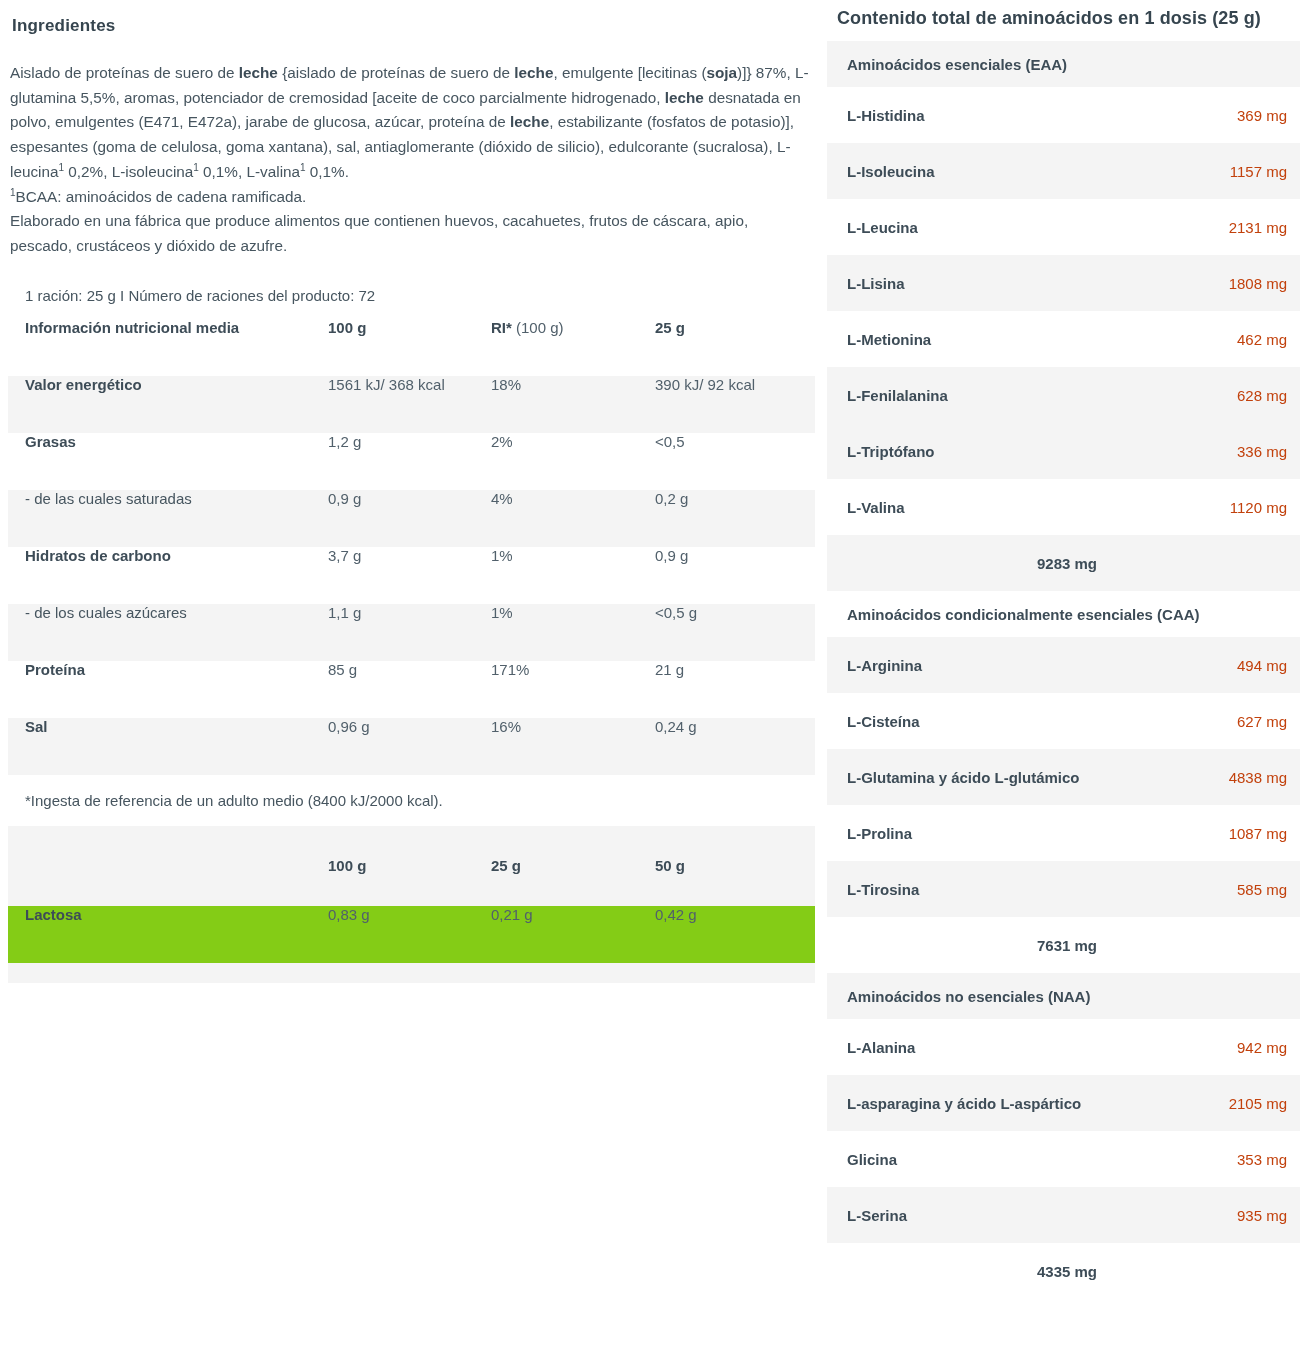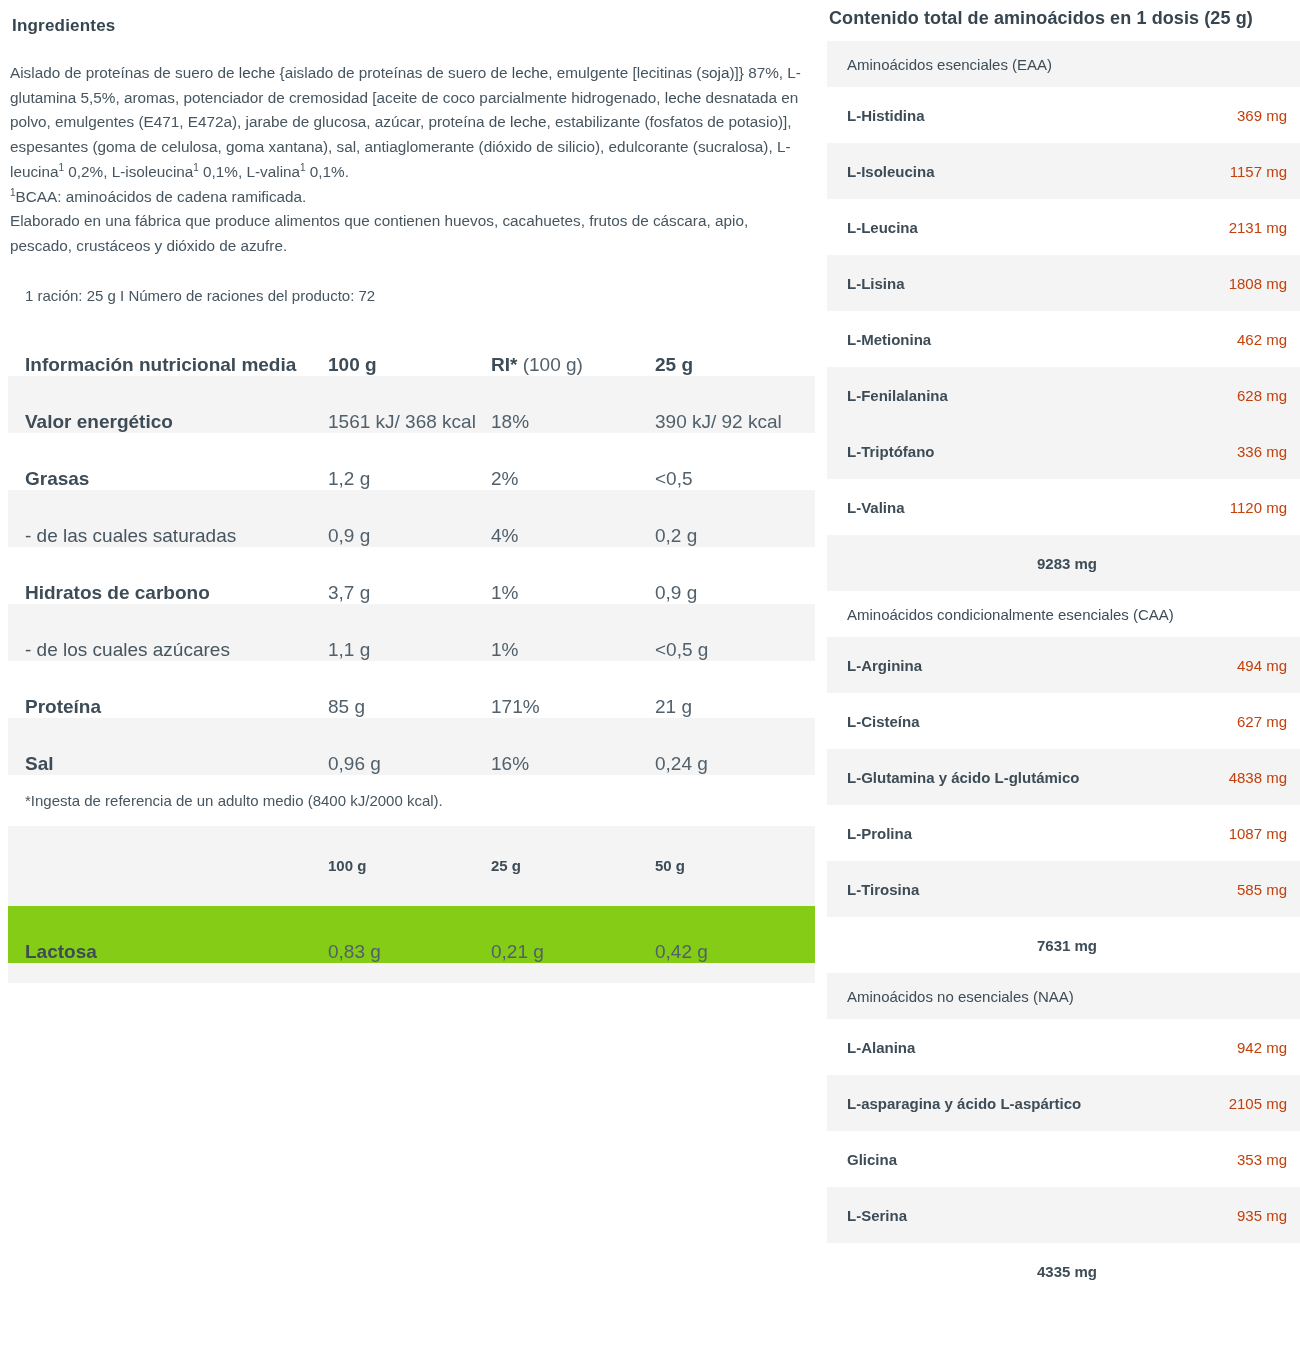--- a/index.html
+++ b/index.html
@@ -12,28 +12,28 @@
   .col-left{width:815px;flex:0 0 815px;}
   .col-right{width:473px;flex:0 0 473px;margin-left:12px;}
 
   
   .ing-heading{
     font-size:17px;font-weight:700;color:#36454f;
     margin:16px 0 25px 12px;letter-spacing:.2px;
   }
   .ing-text{margin:0 0 0 10px;width:800px;font-size:15.3px;line-height:24.7px;color:#46555f;}
   .ing-text p{margin:0;}
-  .ing-text b{font-weight:400;color:#3d4c57;}
+  .ing-text b{font-weight:700;color:#3d4c57;}
   sup{font-size:10px;line-height:0;}
   .serving{margin:28px 0 0 25px;font-size:15px;color:#46555f;}
 
   .ntable{margin:15px 0 0 8px;width:807px;}
   .nrow{
-    display:flex;align-items:flex-end;height:57px;box-sizing:border-box;
-    padding-left:17px;font-size:19px;
+    display:flex;align-items:flex-start;height:57px;box-sizing:border-box;
+    padding-left:17px;font-size:15px;
   }
   .nrow .c1{width:303px;flex:0 0 303px;}
   .nrow .c2{width:163px;flex:0 0 163px;}
   .nrow .c3{width:164px;flex:0 0 164px;}
   .nrow .c4{flex:1;}
   .w{background:#ffffff;}
   .g{background:#f4f4f4;}
   .lbl-b{font-weight:700;color:#3d4c57;}
   .val{color:#51606b;}
   .nrow.hdr-row{font-weight:700;color:#3d4c57;}
@@ -49,30 +49,30 @@
   }
   .lheader .c1{width:303px;flex:0 0 303px;}
   .lheader .c2{width:163px;flex:0 0 163px;}
   .lheader .c3{width:164px;flex:0 0 164px;}
   .lheader .c4{flex:1;}
   .lrow{background:#84cc16;}
 
   
   .r-title{
     font-size:18px;font-weight:700;color:#36454f;
-    margin:8px 0 12px 2px;letter-spacing:.1px;
+    margin:8px 0 12px 10px;letter-spacing:.1px;
   }
   .arow{
     display:flex;align-items:center;justify-content:space-between;
     height:56px;box-sizing:border-box;padding:0 13px 0 20px;font-size:15px;
   }
   .arow.sec{height:46px;}
   .arow .albl{font-weight:700;color:#3d4c57;}
   .arow .aval{color:#c2410c;}
-  .arow.sec .slbl{font-weight:400;color:#3d4c57;}
+  .arow.sec .slbl{font-weight:700;color:#3d4c57;}
   .arow.total{justify-content:center;}
   .arow.total .tval{font-weight:700;color:#3d4c57;}
 </style>
 </head>
 <body>
 
 <div class="page">
 
   <div class="col-left">
 

